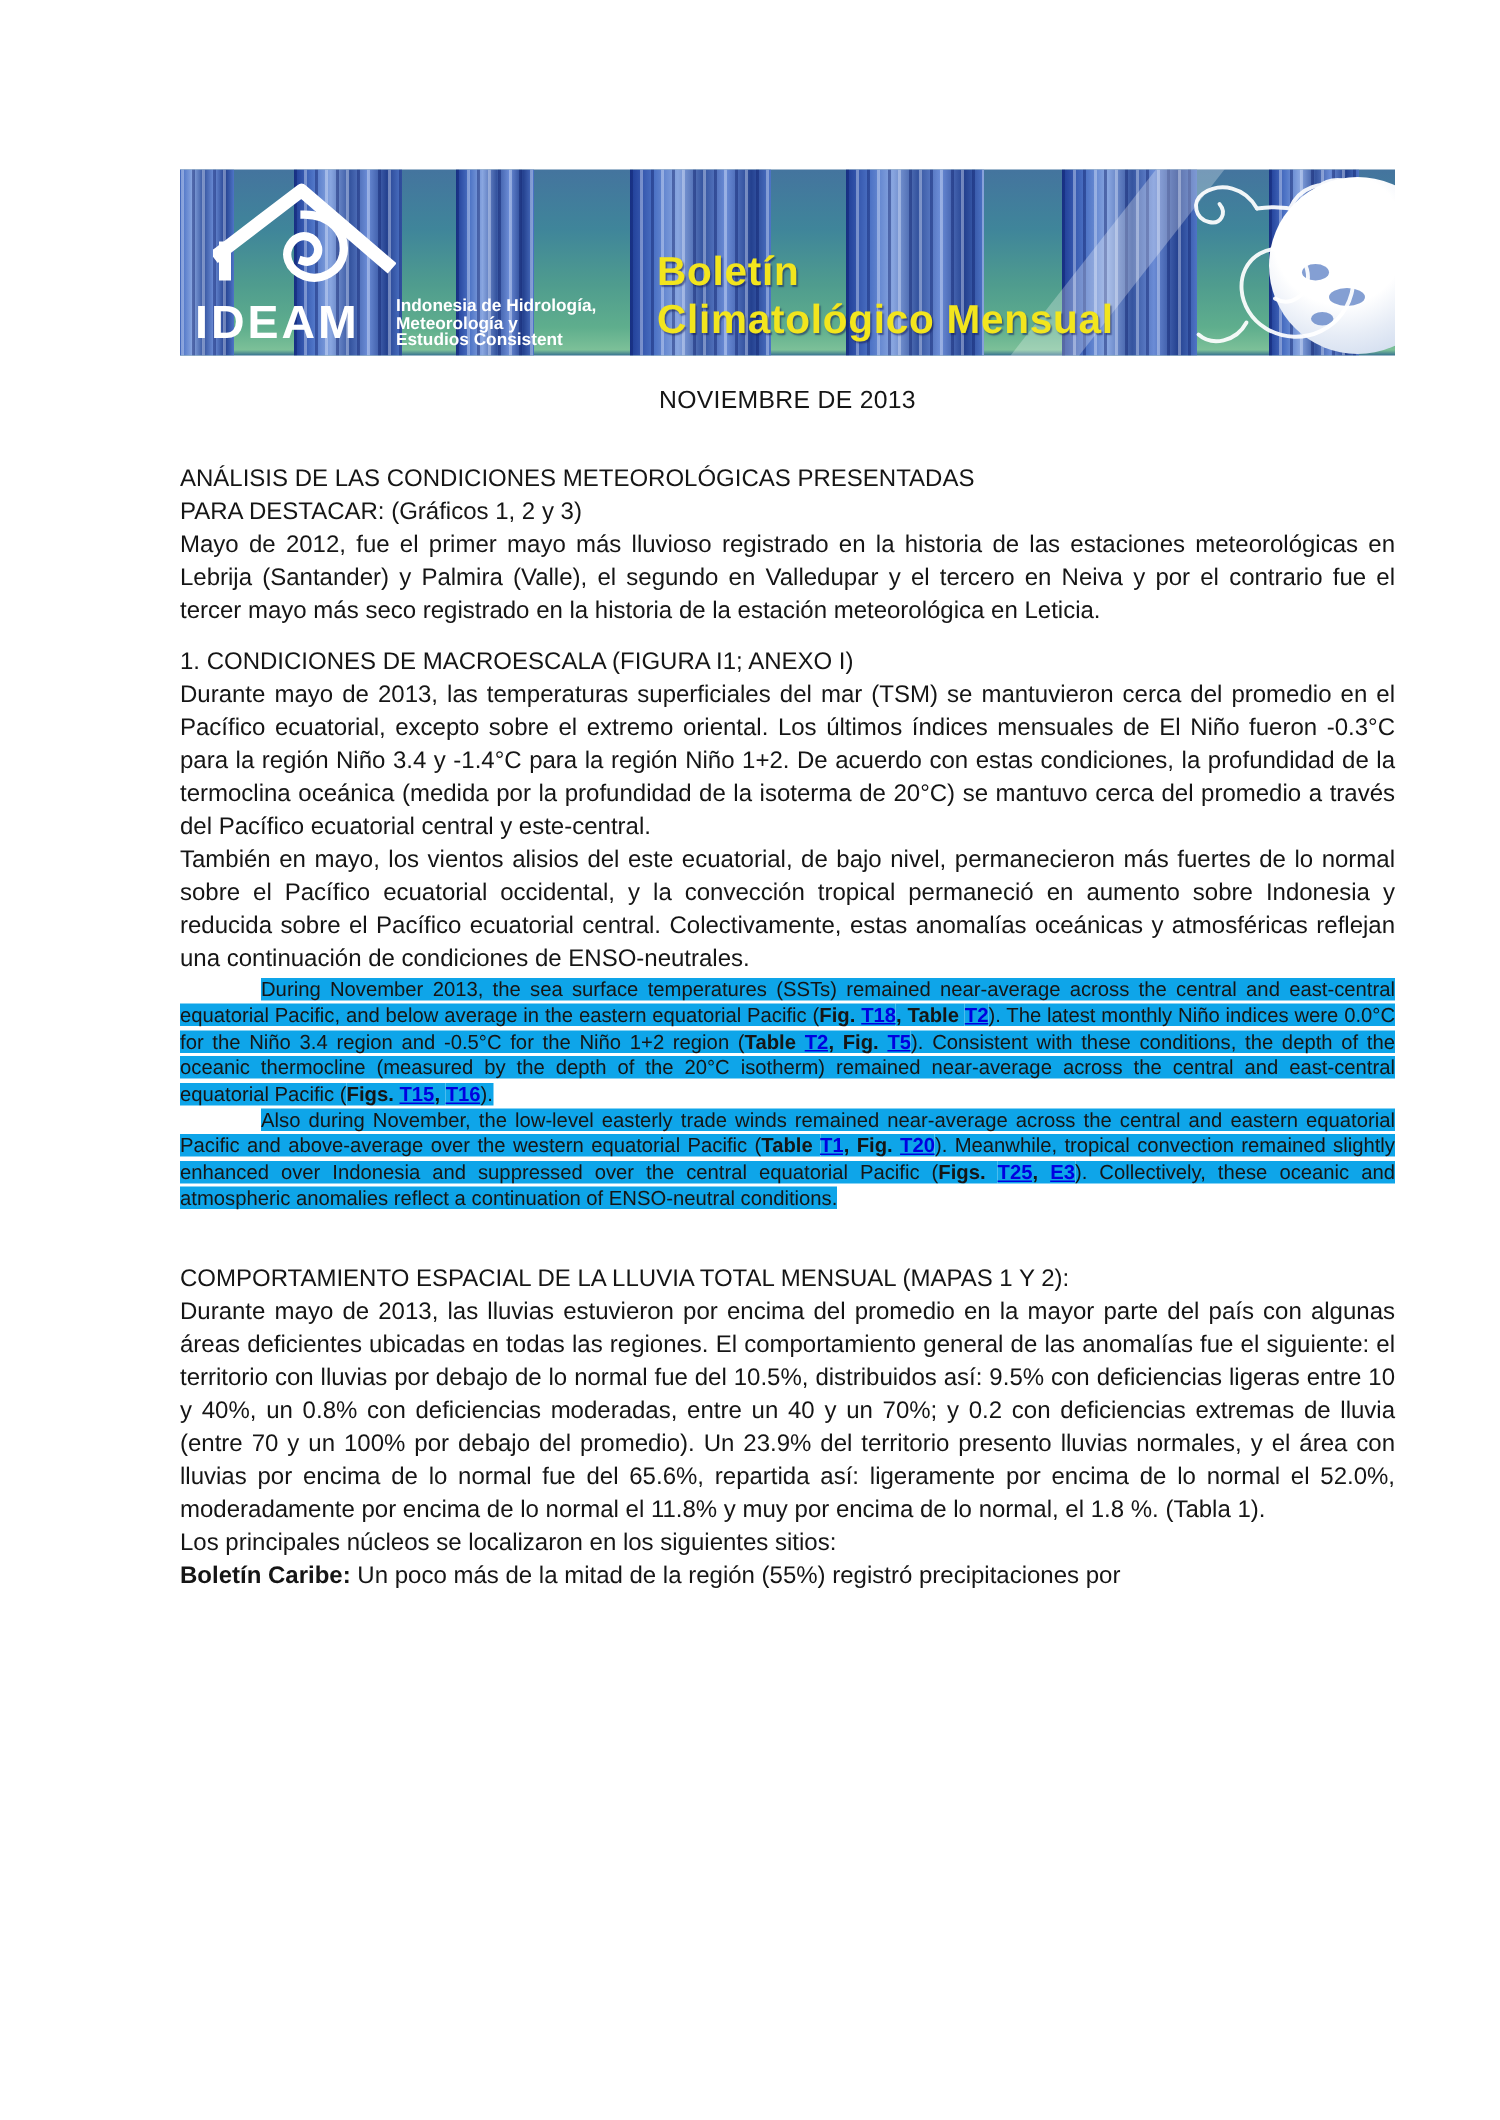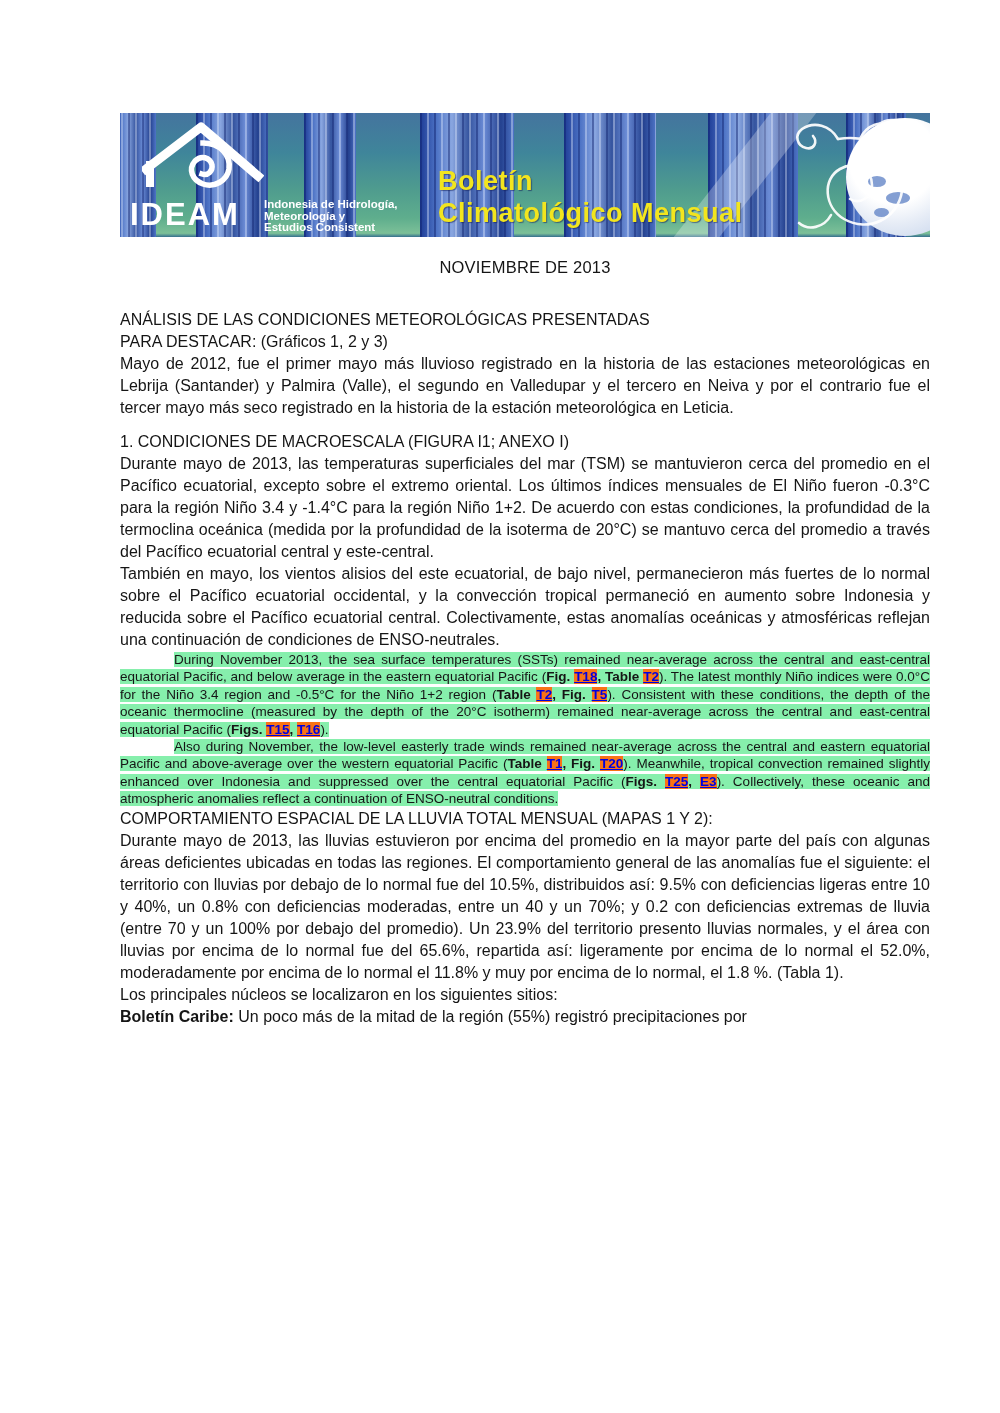--- a/index.html
+++ b/index.html
@@ -26,25 +26,25 @@
   .institute{position:absolute;left:144px;top:86px;color:#ffffff;font-weight:bold;
     font-size:11.5px;line-height:11.5px;}
   .btitle{position:absolute;left:318px;top:11px;color:#f2e51e;font-weight:bold;font-size:27px;
     line-height:32px;letter-spacing:.5px;text-shadow:1px 1px 1px rgba(20,30,90,.55);white-space:nowrap;margin-top:41px;}
 
   
   .date-heading{margin-top:21px;text-align:center;font-size:16.5px;letter-spacing:.2px;}
   .line{font-size:16px;line-height:22px;}
   p.body{font-size:16px;line-height:22px;text-align:justify;margin:0;}
   .mt16{margin-top:32px;}.mt12{margin-top:12px;}.mt21{margin-top:21px;}
-  .mt22{margin-top:22px;}.mt25{margin-top:25px;}.mt34{}.mt6{margin-top:6px;}
+  .mt22{margin-top:22px;}.mt25{margin-top:25px;}.mt34{margin-top:34px;}.mt6{margin-top:6px;}
   .hl{margin:0;font-size:13.5px;line-height:17.4px;text-align:justify;text-indent:54px;}
-  .seg{background:#86efac;}
+  .seg{background:#0ea5e9;}
   .b{font-weight:bold;}
-  a.t{background:#f97316;color:#0000e0;font-weight:bold;text-decoration:underline;cursor:pointer;}
+  a.t{background:#0ea5e9;color:#0000e0;font-weight:bold;text-decoration:underline;cursor:pointer;}
 </style>
 </head>
 <body>
 
 <div class="page">
 
   <div class="banner">
     <div class="stripe" style="left:-6px;width:42px;"></div>
     <div class="stripe" style="left:76px;width:72px;"></div>
     <div class="stripe" style="left:184px;width:52px;"></div>

